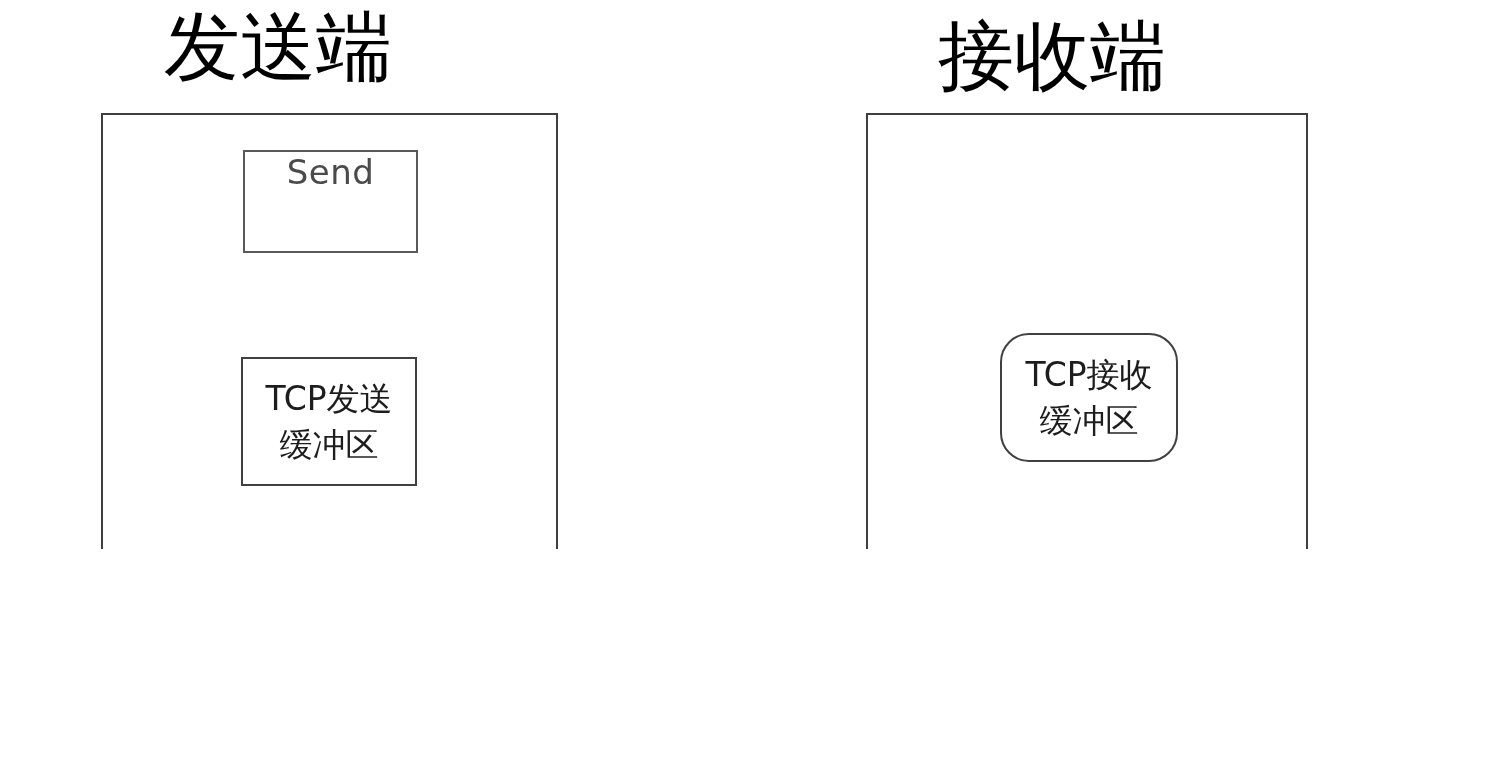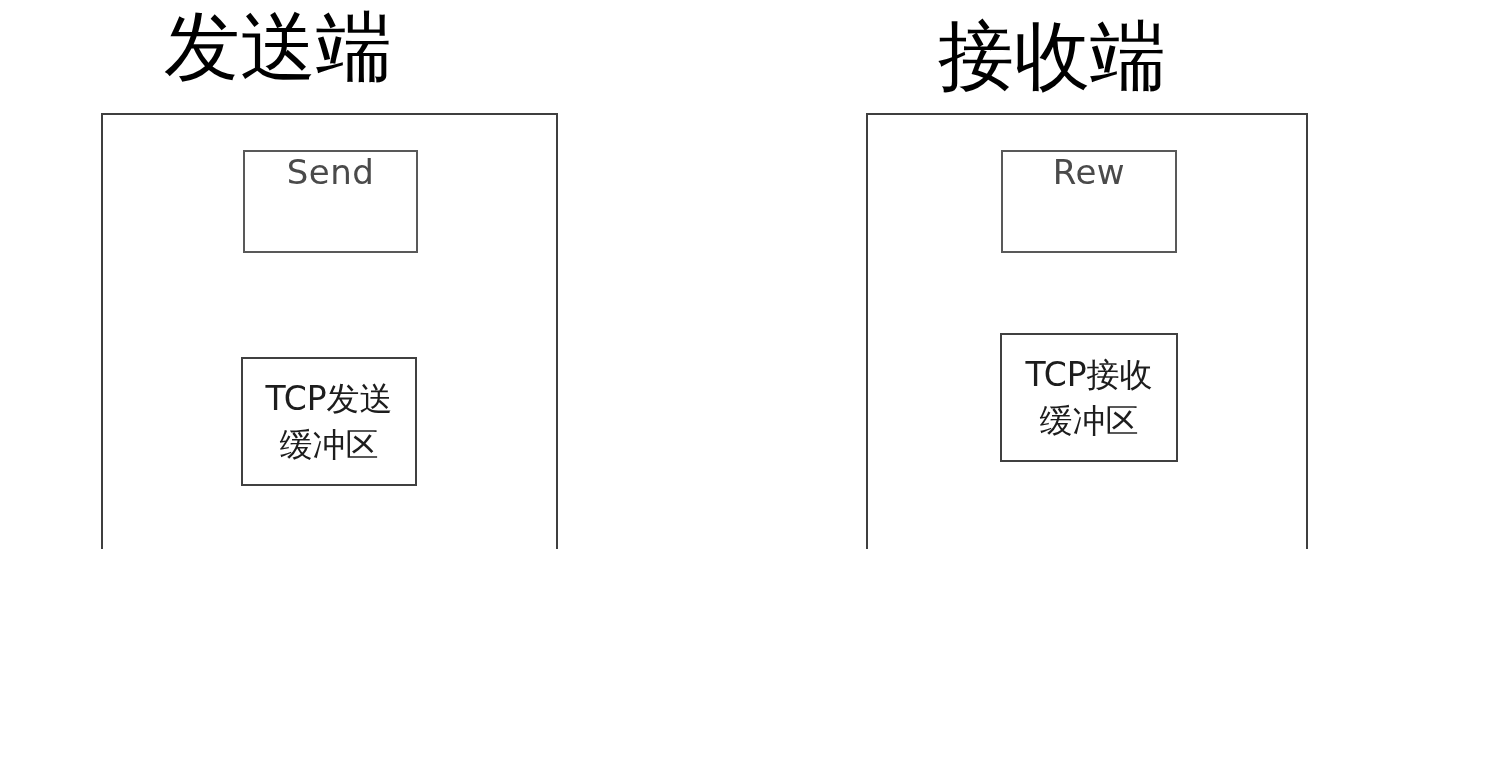--- a/index.html
+++ b/index.html
@@ -60,21 +60,21 @@
     flex-direction: column;
     align-items: center;
     justify-content: center;
     color: #1d1d1d;
     font-size: 33px;
     line-height: 46px;
     letter-spacing: 0px;
   }
   .buffer-box .line { white-space: nowrap; }
   #buffer-box-send { left: 241px; top: 357px; width: 176px; height: 129px; }
-  #buffer-box-recv { left: 1000px; top: 333px; width: 178px; height: 129px; }
+  #buffer-box-recv { left: 1000px; top: 333px; width: 178px; height: 129px; border-radius: 29px; }
 
   #wire-layer {
     position: absolute;
     left: 0; top: 0;
     width: 1500px;
     height: 779px;
     pointer-events: none;
   }
 </style>
 </head>
@@ -87,23 +87,20 @@
   <div class="host-title" id="title-receiver">接收端</div>
 
   <div class="host-box" id="host-box-sender"></div>
 
   <div class="host-box" id="host-box-receiver"></div>
 
   <div class="app-box" id="app-box-send">
     <span>Send</span>
   </div>
 
-  <div class="app-box" id="app-box-rew">
-    <span>Rew</span>
-  </div>
 
   <div class="buffer-box" id="buffer-box-send">
     <span class="line">TCP发送</span>
     <span class="line">缓冲区</span>
   </div>
 
   <div class="buffer-box" id="buffer-box-recv">
     <span class="line">TCP接收</span>
     <span class="line">缓冲区</span>
   </div>

